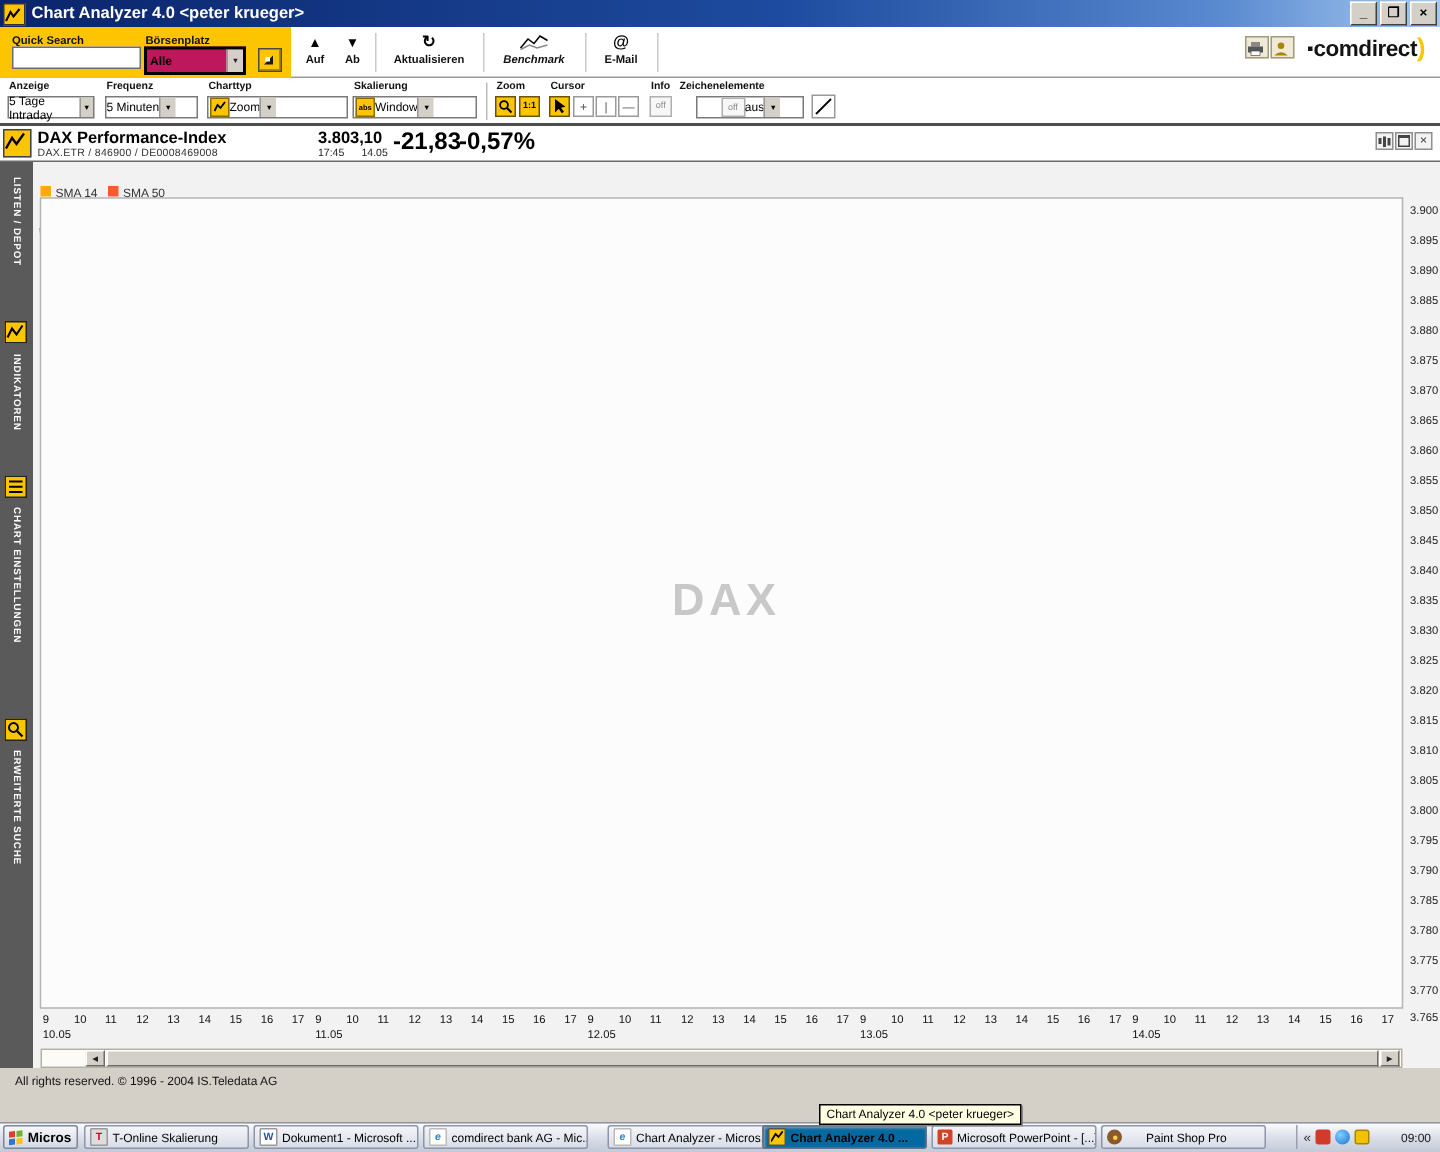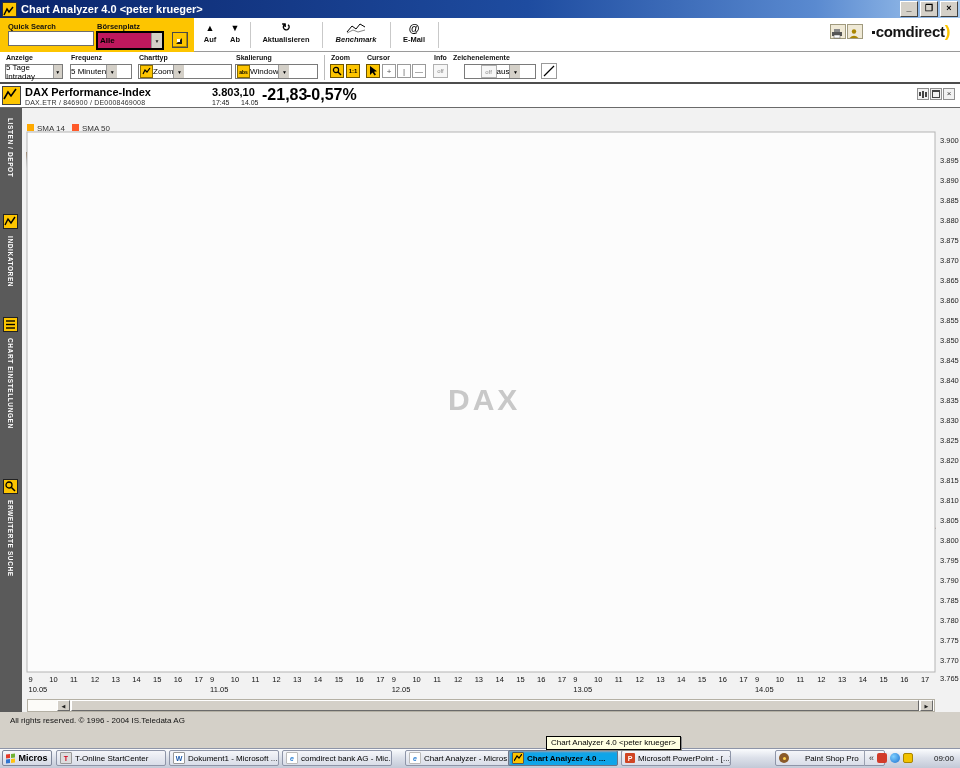--- a/index.html
+++ b/index.html
@@ -76,21 +76,21 @@
   #copyright{left:10px;top:716px;font-size:8px;color:#111;}
   #javabar{left:0px;top:732px;width:960px;height:15px;background:#d4d0c8;border:1px solid #808080;box-sizing:border-box;display:flex;align-items:center;}
   #javabar span{font-size:8px;color:#111;padding-left:3px;}
 
   
   #taskbar{left:0;top:748px;width:960px;height:20px;background:linear-gradient(#fbfcfe,#dde1ea 45%,#c3c9d7);border-top:1px solid #8e95a8;box-sizing:border-box;}
   #startbtn{position:absolute;left:2px;top:750px;width:50px;height:16px;background:linear-gradient(#f6f7fa,#d4d9e5);border:1px solid #7e8699;border-radius:2px;display:flex;align-items:center;justify-content:center;gap:3px;font-size:9px;font-weight:bold;color:#000;box-sizing:border-box;}
   .flag{display:inline-block;width:9px;height:9px;transform:skewY(-6deg);}
   .flag i{display:block;float:left;width:4px;height:4px;margin:0 .5px .5px 0;}
   .tb-item{position:absolute;top:750px;height:16px;width:110px;background:linear-gradient(#f4f5f9,#d9dde8);border:1px solid #8e95a8;border-radius:2px;display:flex;align-items:center;gap:3px;padding:0 3px;font-size:8px;color:#000;box-sizing:border-box;overflow:hidden;white-space:nowrap;}
-  .tb-item.active{background:#0ea5e9;border-color:#6d7487;font-weight:bold;box-shadow:inset 1px 1px 2px #9aa0b0;}
+  .tb-item.active{background:#0369a1;border-color:#6d7487;font-weight:bold;box-shadow:inset 1px 1px 2px #9aa0b0;}
   .tb-ico{flex:0 0 auto;width:10px;height:10px;display:flex;align-items:center;justify-content:center;font-size:7px;font-weight:bold;border-radius:1px;}
   #tray{position:absolute;left:864px;top:750px;width:94px;height:16px;border-left:1px solid #9aa0b0;display:flex;align-items:center;gap:3px;padding:0 4px;box-sizing:border-box;}
   #tray .chev{font-size:9px;color:#333;}
   .tray-ic{width:10px;height:10px;border-radius:2px;}
   #clock{margin-left:auto;font-size:8px;color:#111;}
 
   #tooltip{left:546px;top:736px;height:12px;background:#ffffe1;border:1px solid #000;font-size:8px;color:#000;padding:0px 4px;line-height:12px;white-space:nowrap;z-index:50;box-shadow:1px 1px 0 #888;}
 </style>
 </head>
 <body>
@@ -468,21 +468,21 @@
       <i style="background:#e53a29;"></i>
         <i style="background:#6fb234;"></i>
         <i style="background:#2f74d0;"></i>
         <i style="background:#ffc20e;"></i>
     </span>
     <span>Micros</span>
   </div>
   <div id="taskbar-items">
       <div class="tb-item" style="left: 56px;">
         <span class="tb-ico" style="background:#ddd;color:#d0021b;border:1px solid #999;">T</span>
-        <span>T-Online StartCenter</span>
+        <span>T-Online Skalierung</span>
       </div>
       <div class="tb-item" style="left: 169px;">
         <span class="tb-ico" style="background:#fff;color:#1a57a8;border:1px solid #999;">W</span>
         <span>Dokument1 - Microsoft ...</span>
       </div>
       <div class="tb-item" style="left: 282px;">
         <span class="tb-ico" style="background:#fff;color:#2a7fd4;border:1px solid #bbb;font-style:italic;">e</span>
         <span>comdirect bank AG - Mic...</span>
       </div>
       <div class="tb-item" style="left: 387px; margin-left: 18px;">
@@ -494,21 +494,21 @@
           <svg width="8" height="8" viewBox="0 0 8 8">
             <polyline points="0,7 3,2 5,4 8,0" stroke="#000" stroke-width="1.2" fill="none"></polyline>
           </svg>
         </span>
         <span>Chart Analyzer 4.0 ...</span>
       </div>
       <div class="tb-item" style="left: 621px;">
         <span class="tb-ico" style="background:#d04423;color:#fff;">P</span>
         <span>Microsoft PowerPoint - [...]</span>
       </div>
-      <div class="tb-item" style="left: 775px; gap: 16px;">
+      <div class="tb-item" style="left: 734px; gap: 16px;">
         <span class="tb-ico" style="background:#8a5a2a;border-radius:50%;">
           <span style="width:3px;height:3px;background:#ffd24d;border-radius:50%;display:block;"></span>
         </span>
         <span>Paint Shop Pro</span>
       </div>
     </div>
   <div id="tray">
     <span class="chev">«</span>
     <span class="tray-ic" style="background:#d23b2a;"></span>
     <span class="tray-ic" style="background:radial-gradient(circle at 35% 35%,#7fd0ff,#1b6fd0);border-radius:50%;"></span>

